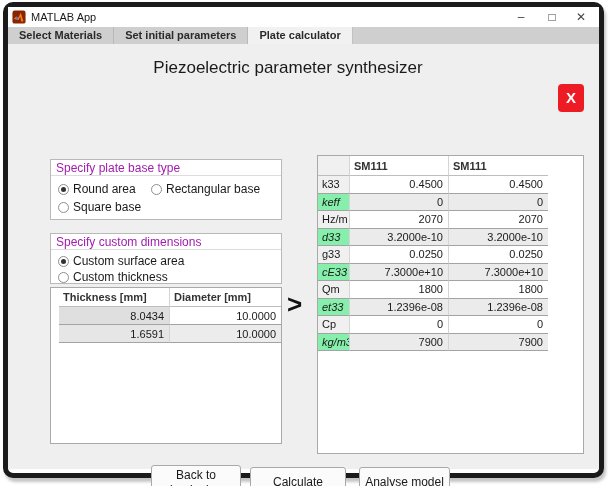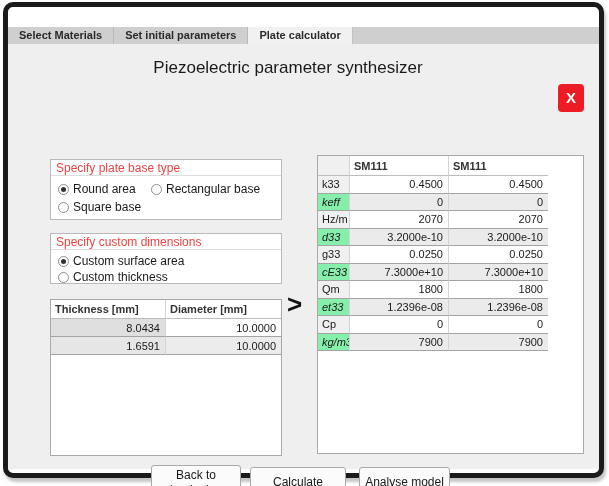--- a/index.html
+++ b/index.html
@@ -28,42 +28,42 @@
   .content { position:absolute; left:0; top:37px; width:100%; height:425px; background:#efefef; }
   .page-title { position:absolute; left:60px; top:14px; width:440px; text-align:center;
                 font-size:17px; color:#1a1a1a; }
   .x-button { position:absolute; left:550px; top:40px; width:26px; height:28px;
               background:#ed1c24; border-radius:4px; color:#ffffff; font-size:15px;
               font-weight:bold; text-align:center; line-height:28px; cursor:pointer; }
 
   
   .panel { position:absolute; background:#ffffff; border:1px solid #b9b9b9; }
   .panel-title { height:16px; line-height:16px; padding-left:5px; font-size:12px;
-                 color:#ef4444; border-bottom:1px solid #dcdcdc; }
+                 color:#a21caf; border-bottom:1px solid #dcdcdc; }
   .radio-row { position:absolute; display:flex; align-items:center; cursor:pointer; }
   .radio-dot { width:11px; height:11px; border:1px solid #8f8f8f; border-radius:50%;
                background:#ffffff; margin-right:4px; flex:none; position:relative; }
   .radio-row.selected .radio-dot::after { content:""; position:absolute; left:2px; top:2px;
                width:5px; height:5px; border-radius:50%; background:#333; }
   .radio-label { font-size:12px; color:#1a1a1a; white-space:nowrap; }
 
   
   .tbl { position:absolute; background:#ffffff; border:1px solid #a9a9a9; }
   .trow { display:flex; width:100%; }
   .tcell { border-right:1px solid #d4d4d4; border-bottom:1px solid #a3a3a3;
            font-size:11px; color:#1a1a1a; overflow:hidden; white-space:nowrap;
            display:flex; align-items:center; }
   .tcell:last-child { border-right:none; }
   .tcell.num { justify-content:flex-end; padding-right:5px; }
   .tcell.lab { justify-content:flex-start; padding-left:4px; }
   .thead .tcell { font-weight:bold; color:#333; background:#ffffff;
                   border-bottom:1px solid #bdbdbd; }
 
   
-  #dims-table { left:42px; top:255px; width:232px; height:157px; }
+  #dims-table { left:42px; top:243px; width:232px; height:157px;padding-left:8px; }
   #dims-table .tcell { width:115px; height:18px; }
   #dims-table .thead .tcell { height:19px; padding-left:4px; justify-content:flex-start; }
 
   
   #results-table { left:309px; top:111px; width:267px; height:299px; }
   #results-table .tcell.c0 { width:32px; }
   #results-table .tcell.c1, #results-table .tcell.c2 { width:99px; }
   #results-table .trow { height:17.5px; }
   #results-table .trow.thead { height:20px; }
   .row-even .tcell { background:#ebebeb; }
@@ -82,20 +82,31 @@
   #btn-back { left:143px; top:421px; width:90px; height:35px; padding:0 6px; }
   #btn-calc { left:242px; top:423px; width:96px; height:31px; }
   #btn-analyse { left:351px; top:423px; width:91px; height:31px; }
 </style>
 </head>
 <body>
 
 <div class="frame">
   <div class="win">
 
+    <div class="titlebar">
+      <svg class="app-icon" viewBox="0 0 16 16">
+        <rect x="0.5" y="0.5" width="15" height="15" rx="2.5" fill="#8b2500"></rect>
+        <polygon points="2,10 5,7.5 7,9 10,3 13,13 10.5,13 9.5,7.5 7.5,11.5" fill="#f4801e"></polygon>
+        <polygon points="5,7.5 7,9 6,11 3.5,10.8" fill="#5577c8"></polygon>
+      </svg>
+      <span class="app-title">MATLAB App</span>
+      <span class="winctl ctl-min">–</span>
+      <span class="winctl ctl-max">□</span>
+      <span class="winctl ctl-close">✕</span>
+    </div>
 
     <div class="tabstrip" id="tabstrip">
         <div class="tab">Select Materials</div>
         <div class="tab">Set initial parameters</div>
         <div class="tab active">Plate calculator</div>
       </div>
 
     <div class="content">
       <div class="page-title">Piezoelectric parameter synthesizer</div>
       <div class="x-button">X</div>

